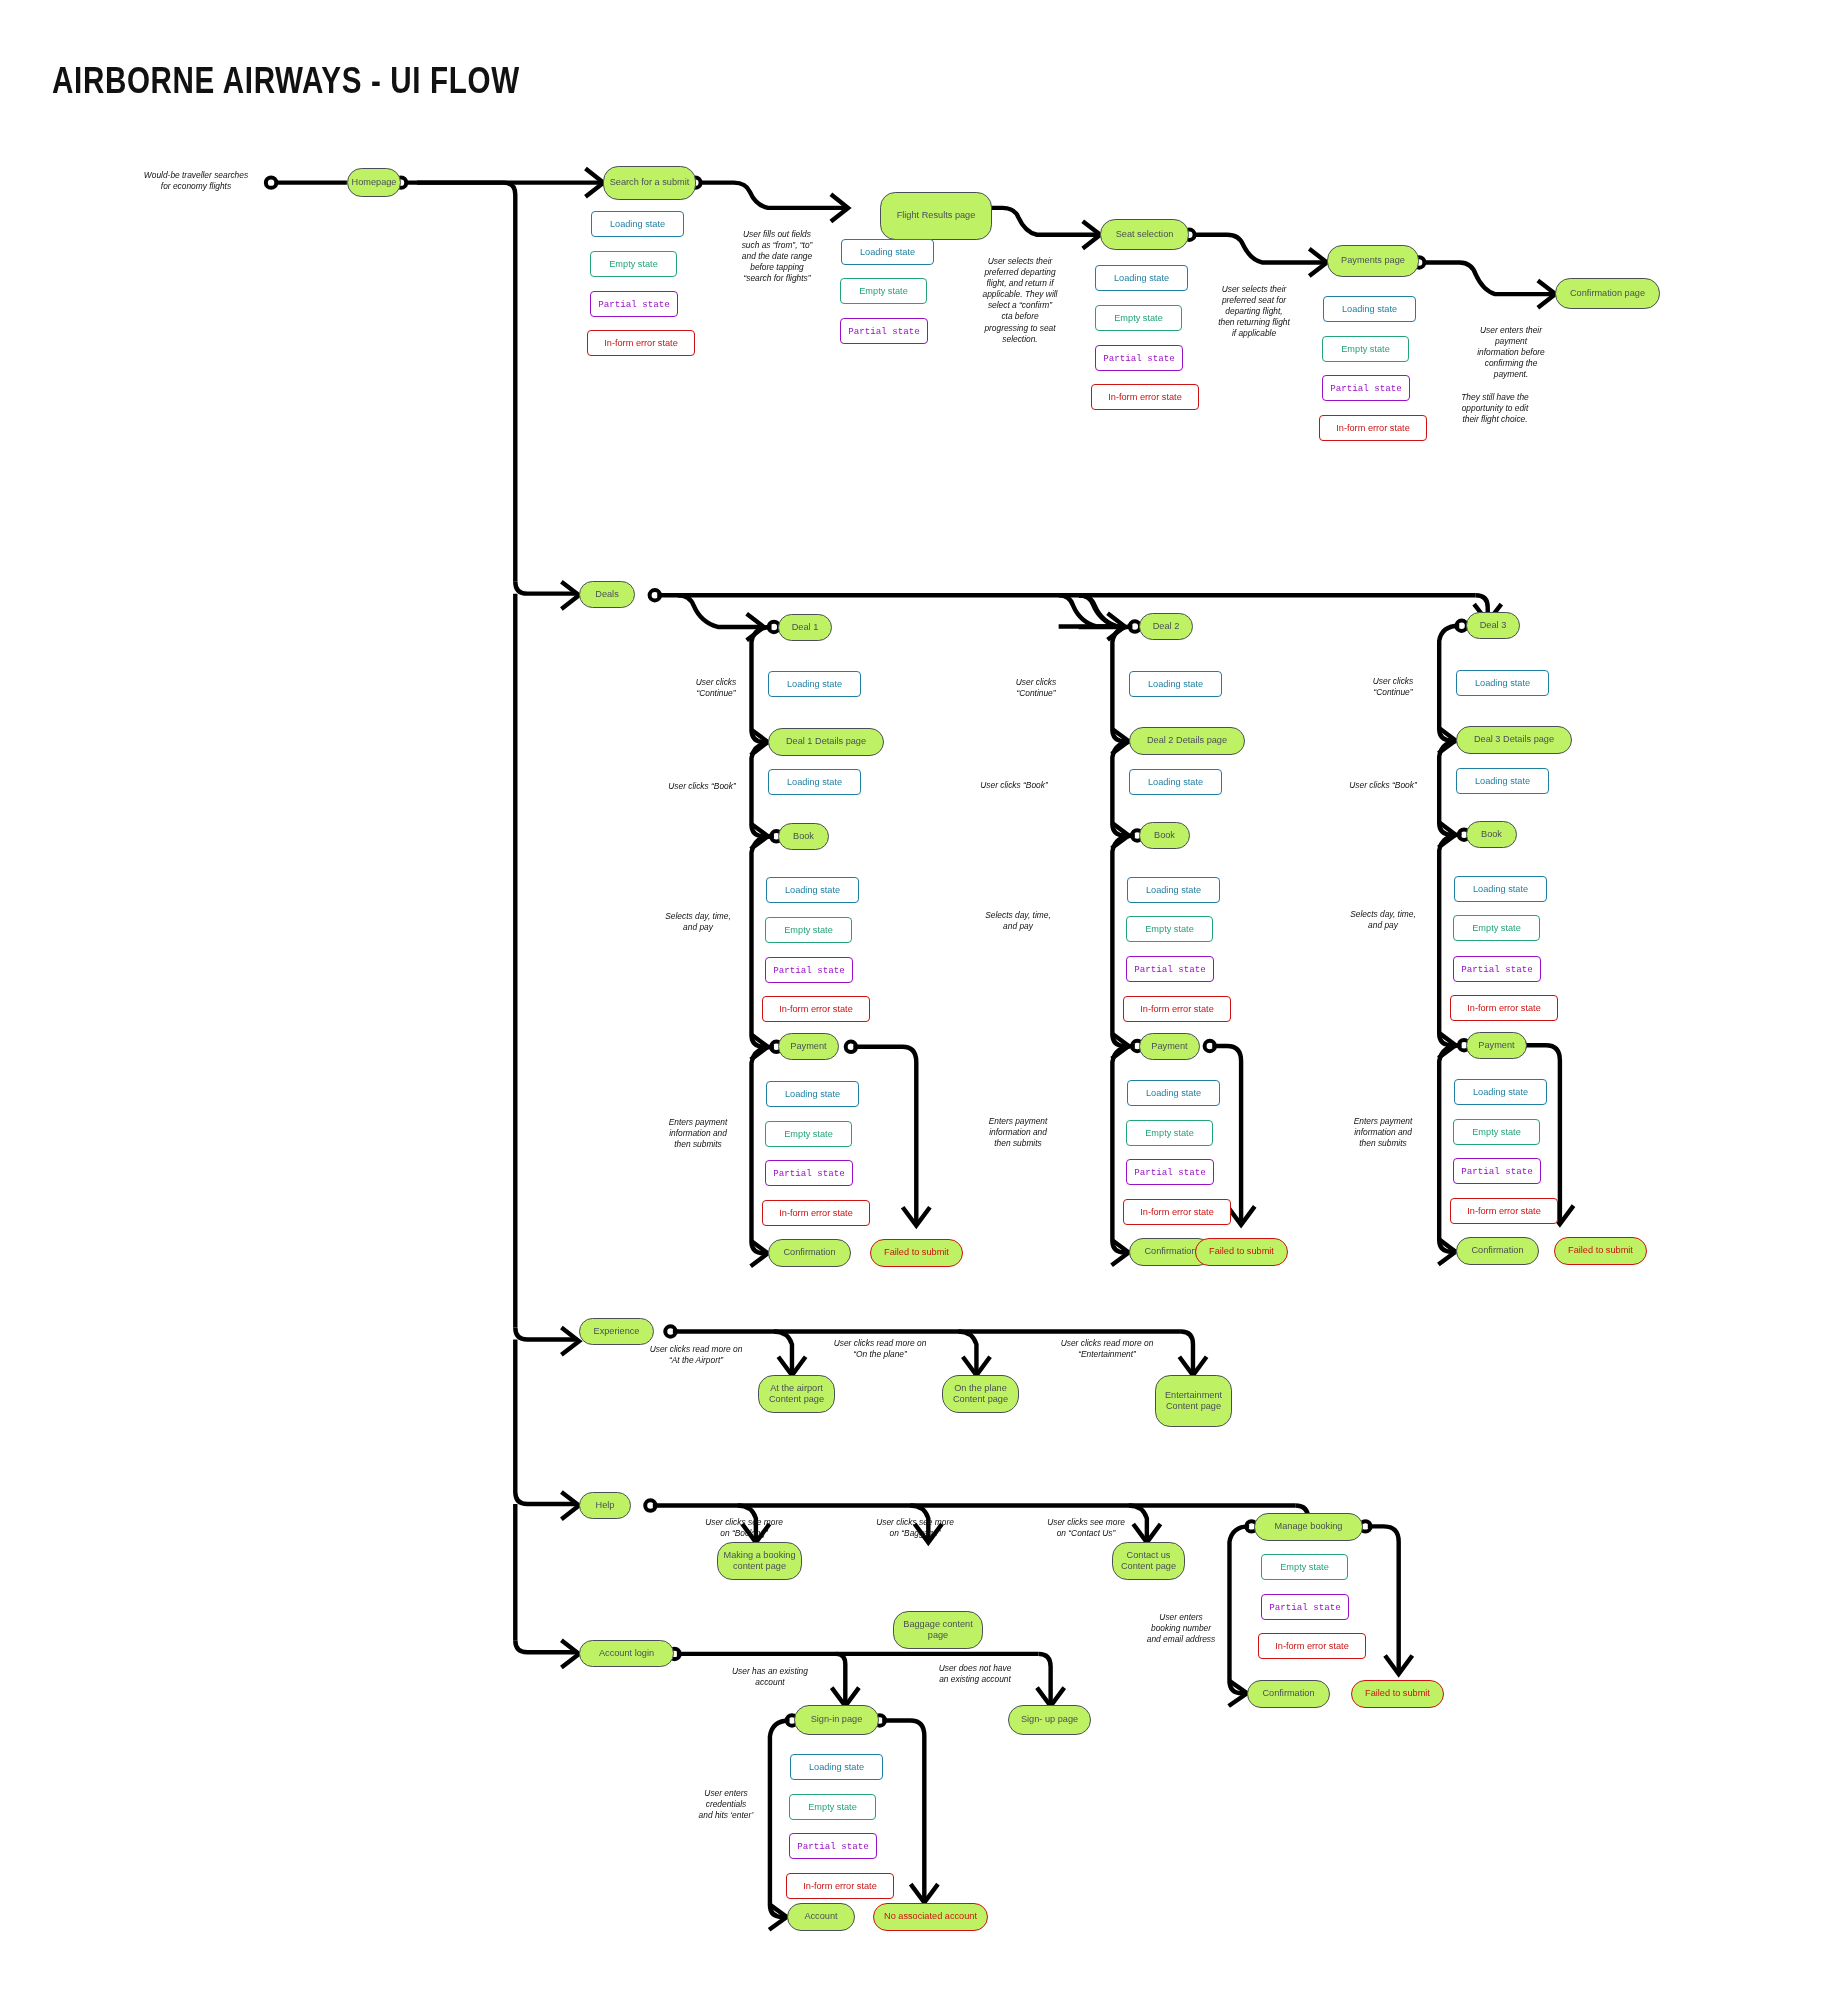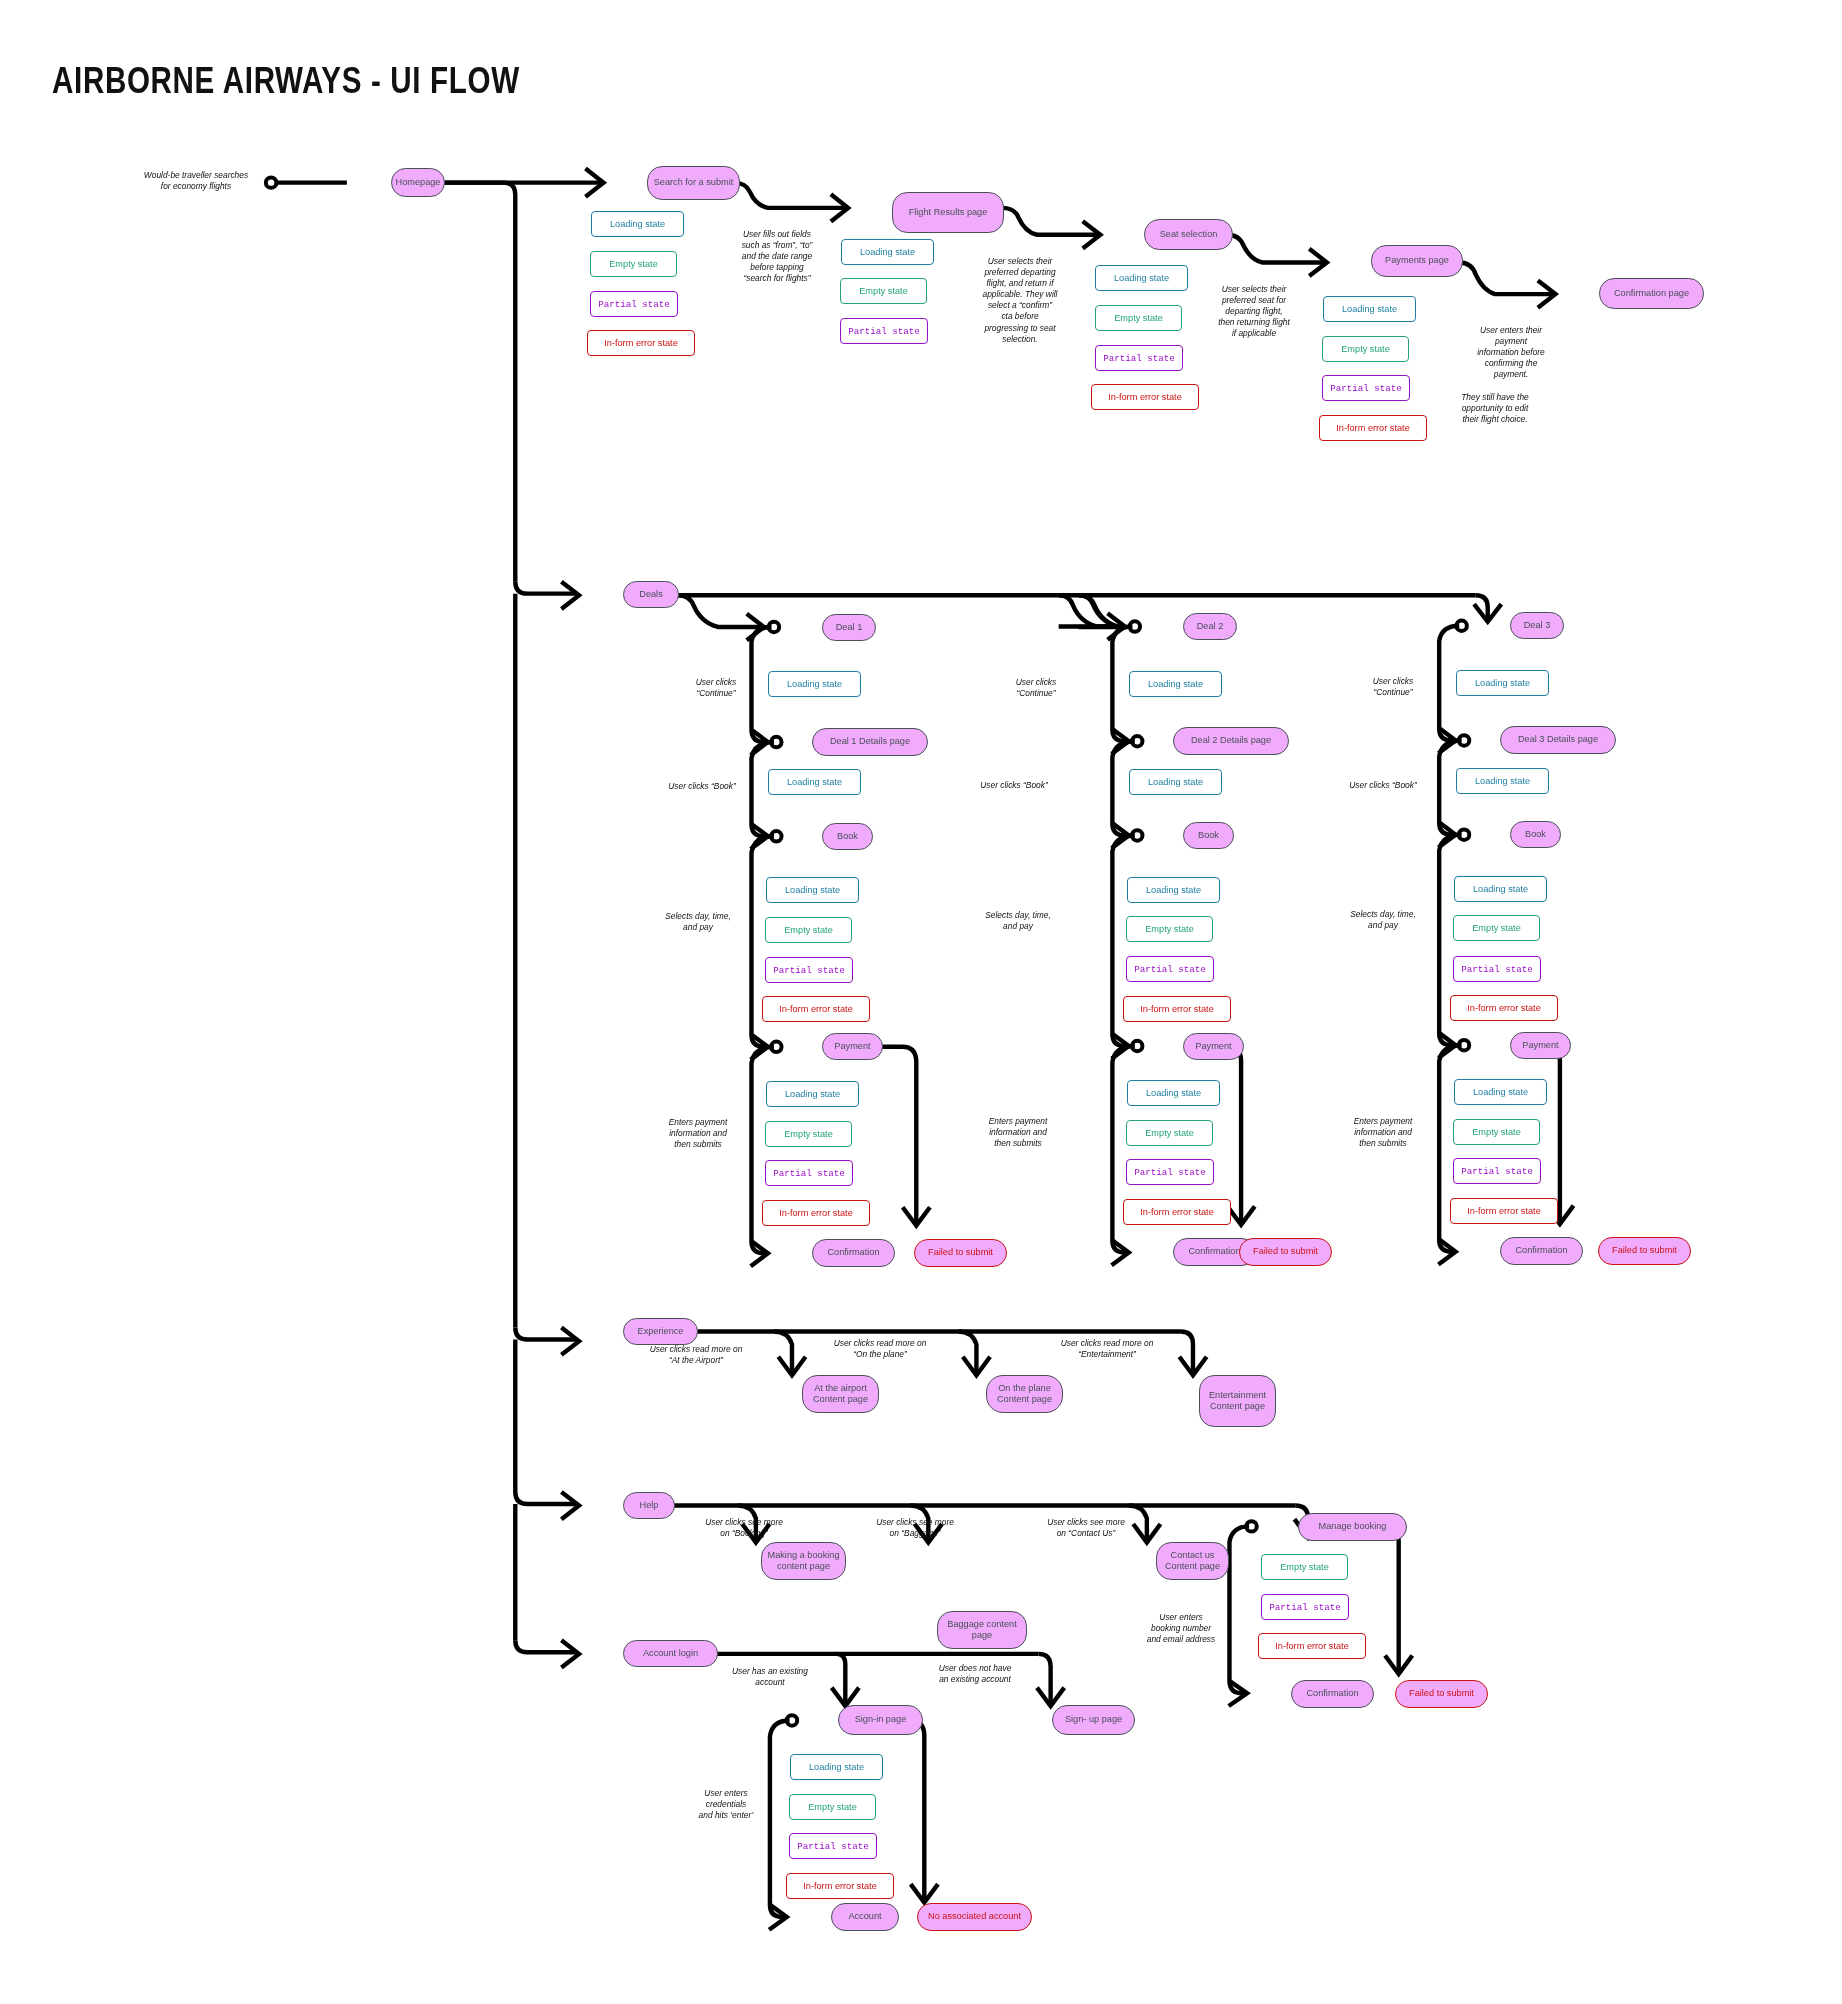--- a/index.html
+++ b/index.html
@@ -18,24 +18,23 @@
   svg#wires{position:absolute;left:0;top:0;width:1843px;height:2096px;pointer-events:none;}
   svg#wires path{fill:none;stroke:#000000;stroke-width:11;stroke-linecap:butt;stroke-linejoin:round;}
   svg#wires circle.port{fill:#ffffff;stroke:#000000;stroke-width:10;}
   svg#wires polyline.arrow{fill:none;stroke:#000000;stroke-width:11;stroke-linecap:butt;stroke-linejoin:miter;}
 
   .node{
     position:absolute;box-sizing:border-box;
     display:flex;align-items:center;justify-content:center;
     text-align:center;line-height:1.22;
     border:0.8px solid #4a4f57;border-radius:13.6px;
-    background:#f0abfc;color:#4a4f57;
+    background:#bef264;color:#4a4f57;
     font-size:9.2px;font-family:"Liberation Sans",sans-serif;
     padding:1.6px 4px;
-    margin-left:44px;
   }
   .node.page{border-radius:15.2px;}
 
   .state{
     position:absolute;box-sizing:border-box;
     display:flex;align-items:center;justify-content:center;
     text-align:center;border:1px solid currentColor;border-radius:4px;
     background:#ffffff;font-size:9.2px;font-family:"Liberation Sans",sans-serif;
     white-space:nowrap;
   }
@@ -204,21 +203,21 @@
     <path d="M1969 4290 Q 1925 4290 1920 4330 V 4750 Q 1920 4780 1952 4780 H 1958"></path>
     <polyline class="arrow" points="1918,4748 1962,4780 1918,4812"></polyline>
     <circle class="port" cx="2194" cy="4290" r="13"></circle>
     <path d="M2200 4290 H 2270 Q 2305 4290 2305 4328 V 4740"></path>
     <polyline class="arrow" points="2271,4698 2305,4744 2339,4698"></polyline>
 
   </svg>
 
   <div class="node page" style="left:347px;top:168px;width:54px;height:29px;">Homepage</div>
   <div class="node page" style="left:603px;top:166px;width:93px;height:34px;">Search for a submit</div>
-  <div class="node page" style="left:848px;top:192px;width:112px;height:41px;text-align:center;">Flight Results page</div>
+  <div class="node page" style="left:880px;top:192px;width:112px;height:48px;text-align:center;">Flight Results page</div>
   <div class="node page" style="left:1100px;top:219px;width:89px;height:31px;">Seat selection</div>
   <div class="node page" style="left:1327px;top:245px;width:92px;height:32px;">Payments page</div>
   <div class="node page" style="left:1555px;top:278px;width:105px;height:30.5px;">Confirmation page</div>
 
   <div class="lbl" style="left:132px;top:170px;width:128px;">Would-be traveller searches
 for economy flights</div>
 
   <div class="state loading" style="left:591px;top:211px;width:93px;height:26px;">Loading state</div>
   <div class="state empty" style="left:590px;top:251px;width:87px;height:26px;">Empty state</div>
   <div class="state partial" style="left:590px;top:291px;width:88px;height:26px;">Partial state</div>

